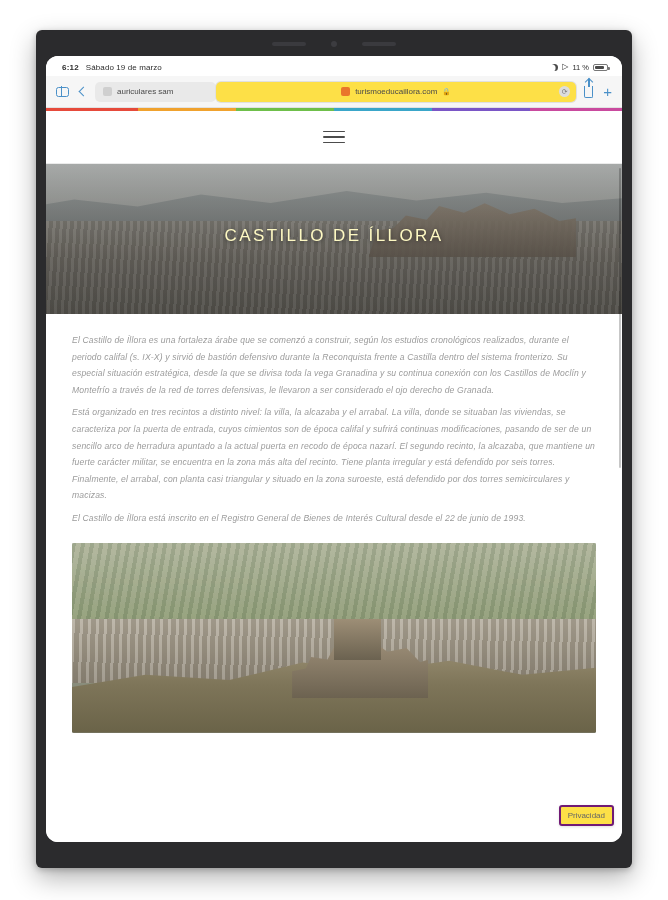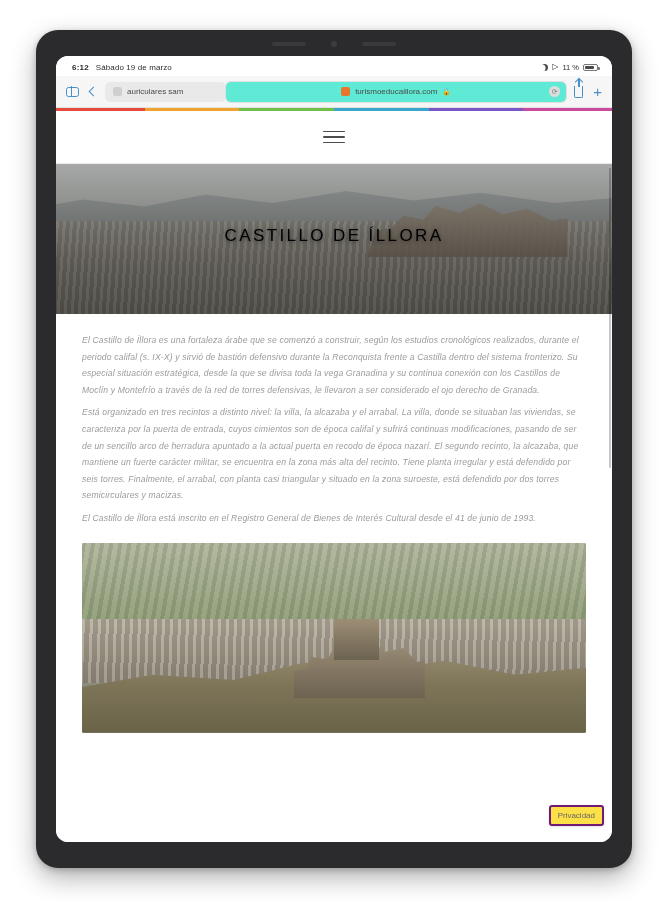--- a/index.html
+++ b/index.html
@@ -21,24 +21,24 @@
     height: 900px;
     background: #ffffff;
   }
   .tablet {
     position: absolute;
     left: 36px;
     top: 30px;
     width: 596px;
     height: 838px;
     background: #2b2b2d;
-    border-radius: 22px;
+    border-radius: 6px;
     box-shadow: 0 10px 26px rgba(0,0,0,0.30), 0 2px 6px rgba(0,0,0,0.22);
     box-sizing: border-box;
-    padding: 26px 20px;
+    padding: 26px 10px;
   }
   .tablet-inner {
     position: relative;
     width: 100%;
     height: 100%;
     background: #ffffff;
     border-radius: 12px;
     overflow: hidden;
   }
   .camera {
@@ -152,21 +152,21 @@
     padding: 0 8px;
     font-size: 8px;
     color: #4a4a4a;
     overflow: hidden;
     white-space: nowrap;
     min-width: 0;
   }
   .tab.inactive { flex: 0 1 105px; }
   .tab.active {
     flex: 1 1 auto;
-    background: #5eead4;
+    background: #fde047;
     box-shadow: 0 0 0 1px #e0e0e0;
     justify-content: center;
     position: relative;
   }
   .tab .favicon {
     width: 9px; height: 9px;
     border-radius: 2px;
     background: #cfcfcf;
     flex: 0 0 auto;
   }
@@ -287,21 +287,21 @@
   .hero-shade {
     position: absolute; inset: 0;
     background: linear-gradient(to bottom, rgba(0,0,0,.10), rgba(0,0,0,.28));
   }
   .hero-title {
     position: absolute;
     left: 0; right: 0;
     top: 48%;
     transform: translateY(-50%);
     text-align: center;
-    color: #000000;
+    color: #fef9c3;
     font-size: 17px;
     letter-spacing: 2.4px;
     font-weight: 300;
     text-shadow: 0 1px 4px rgba(0,0,0,.5);
   }
 
   
   .article {
     padding: 18px 26px 0 26px;
   }
@@ -453,21 +453,21 @@
           <div class="hero-ridge"></div>
           <div class="hero-town"></div>
           <div class="hero-fort"></div>
           <div class="hero-shade"></div>
           <div class="hero-title">CASTILLO DE ÍLLORA</div>
         </div>
 
         <div class="article">
           <p>El Castillo de Íllora es una fortaleza árabe que se comenzó a construir, según los estudios cronológicos realizados, durante el periodo califal (s. IX-X) y sirvió de bastión defensivo durante la Reconquista frente a Castilla dentro del sistema fronterizo. Su especial situación estratégica, desde la que se divisa toda la vega Granadina y su continua conexión con los Castillos de Moclín y Montefrío a través de la red de torres defensivas, le llevaron a ser considerado el ojo derecho de Granada.</p>
           <p>Está organizado en tres recintos a distinto nivel: la villa, la alcazaba y el arrabal. La villa, donde se situaban las viviendas, se caracteriza por la puerta de entrada, cuyos cimientos son de época califal y sufrirá continuas modificaciones, pasando de ser de un sencillo arco de herradura apuntado a la actual puerta en recodo de época nazarí. El segundo recinto, la alcazaba, que mantiene un fuerte carácter militar, se encuentra en la zona más alta del recinto. Tiene planta irregular y está defendido por seis torres. Finalmente, el arrabal, con planta casi triangular y situado en la zona suroeste, está defendido por dos torres semicirculares y macizas.</p>
-          <p>El Castillo de Íllora está inscrito en el Registro General de Bienes de Interés Cultural desde el 41 de junio de 1993.</p>
+          <p>El Castillo de Íllora está inscrito en el Registro General de Bienes de Interés Cultural desde el 22 de junio de 1993.</p>
         </div>
 
         <div class="photo">
           <div class="ph-sky"></div>
           <div class="ph-fields"></div>
           <div class="ph-town"></div>
           <div class="ph-hill"></div>
           <div class="ph-fort"></div>
           <div class="ph-tower"></div>
         </div>

